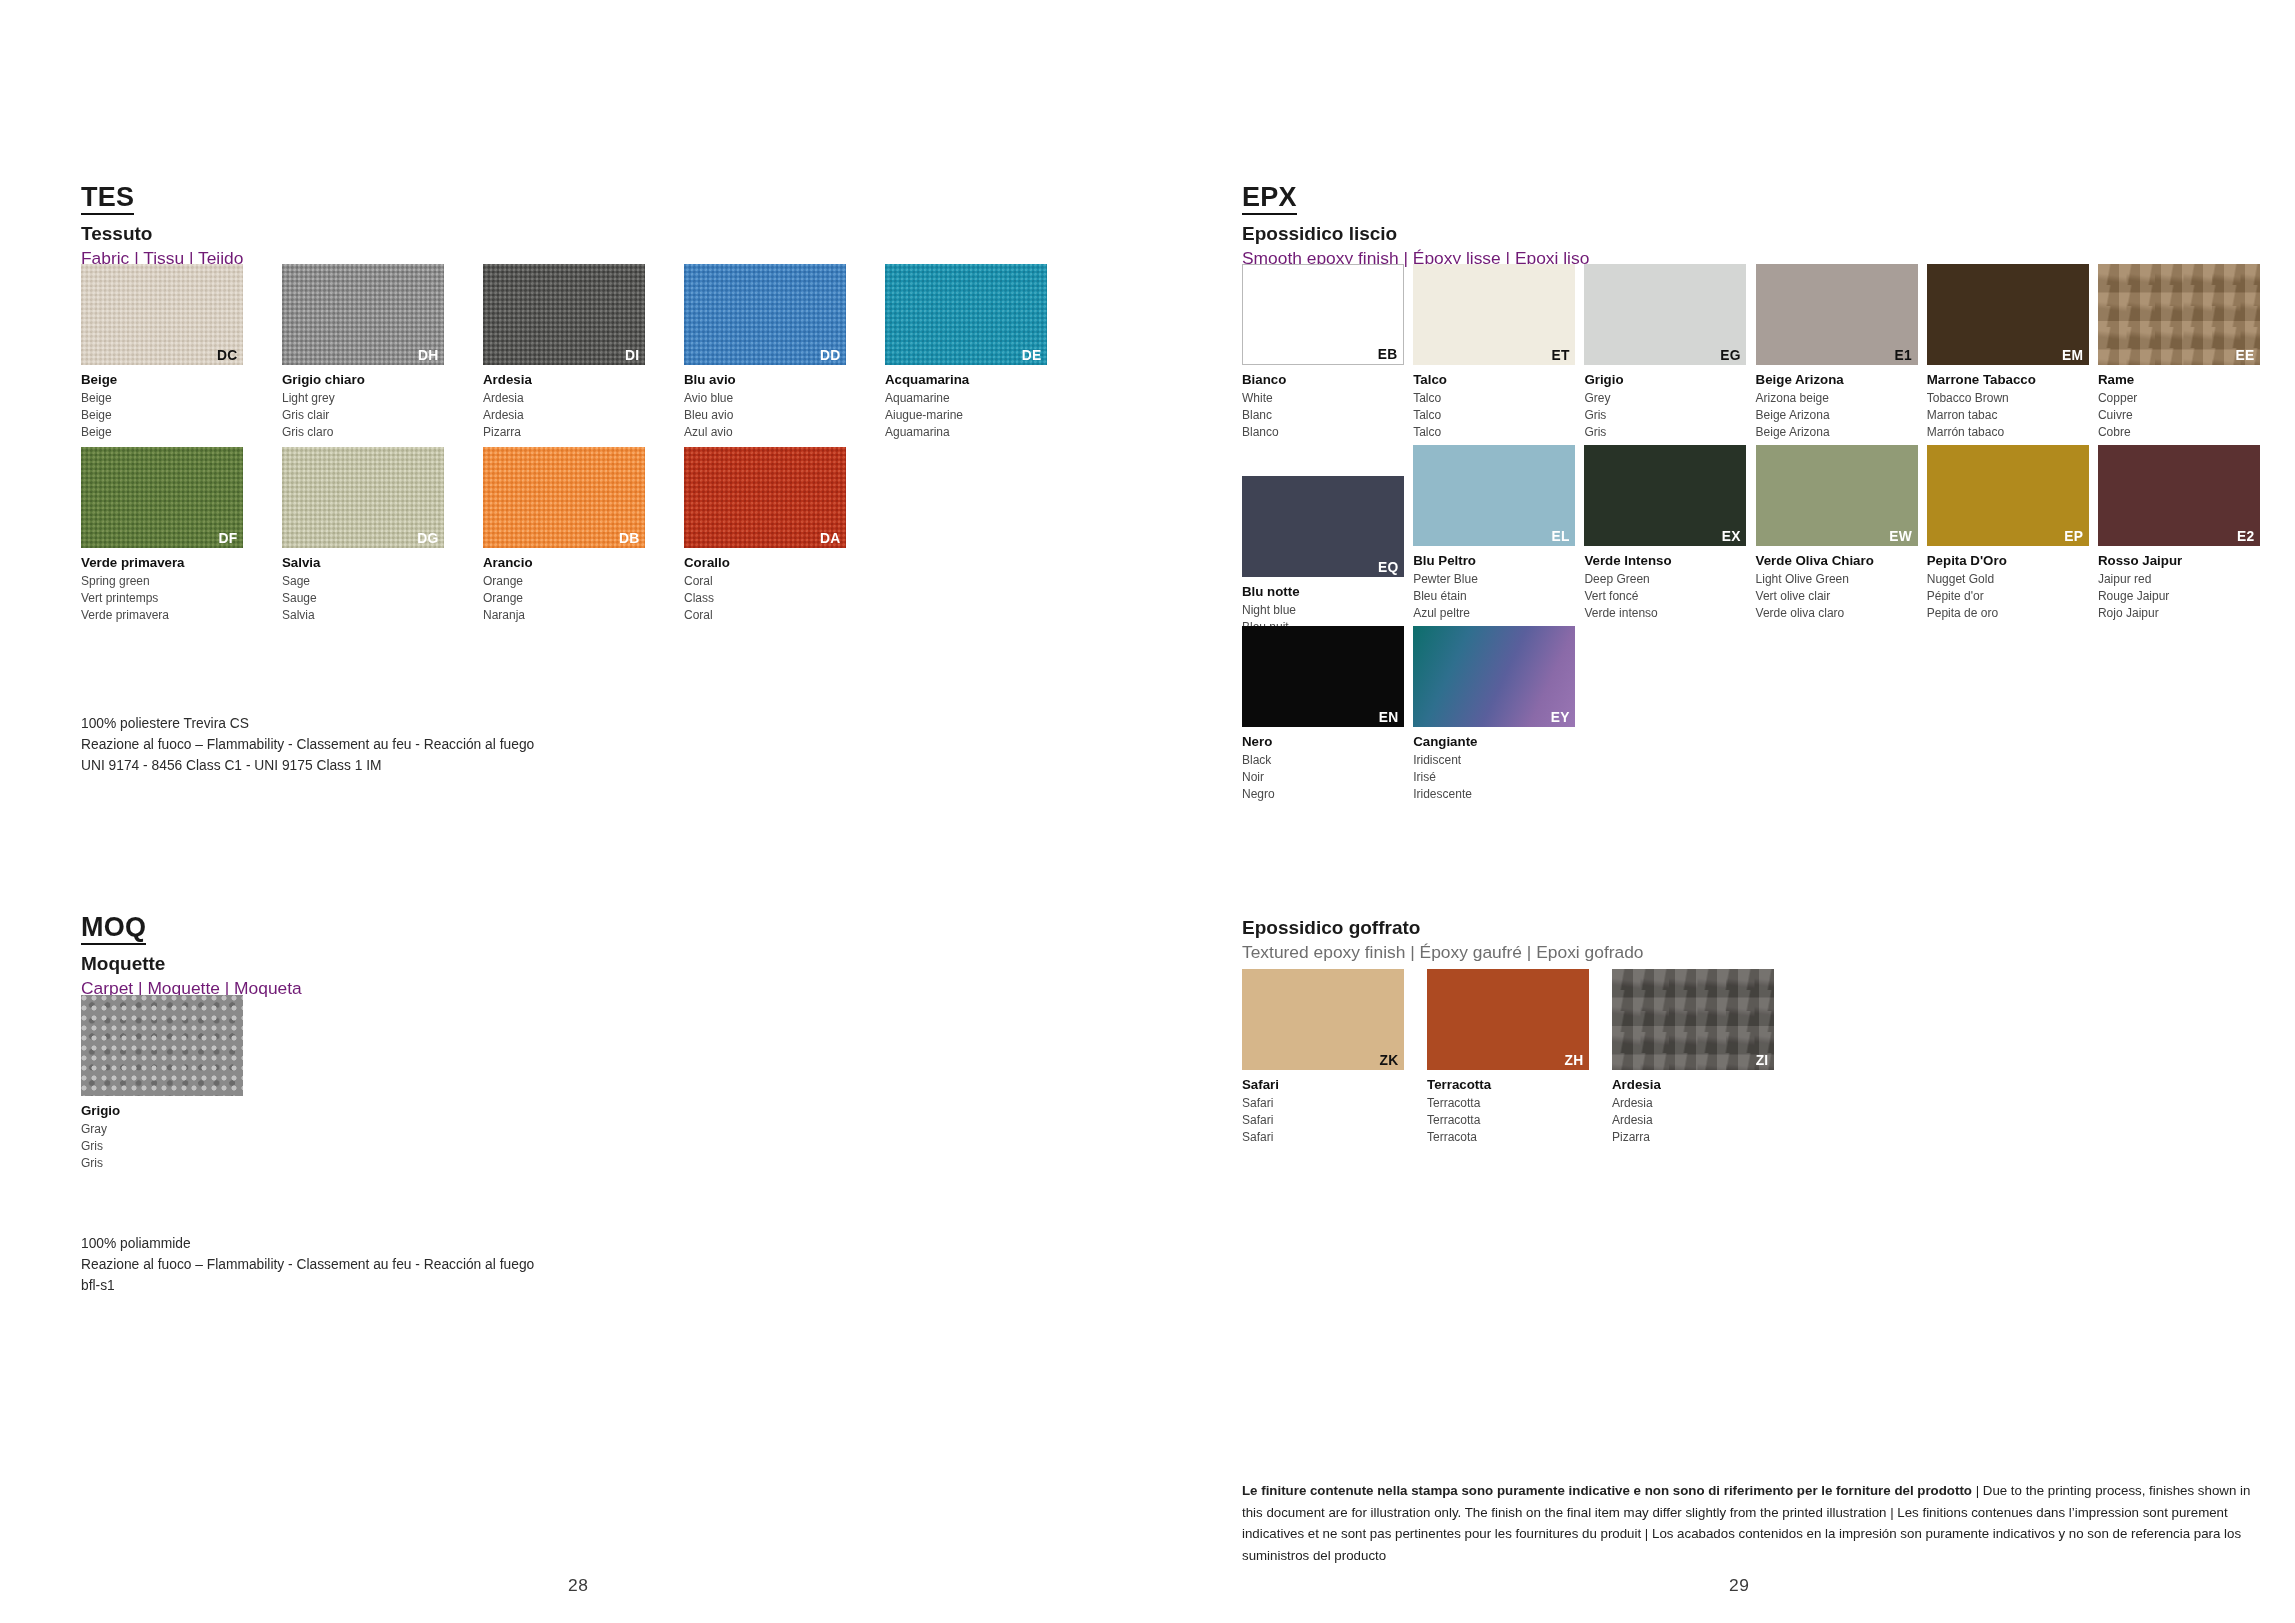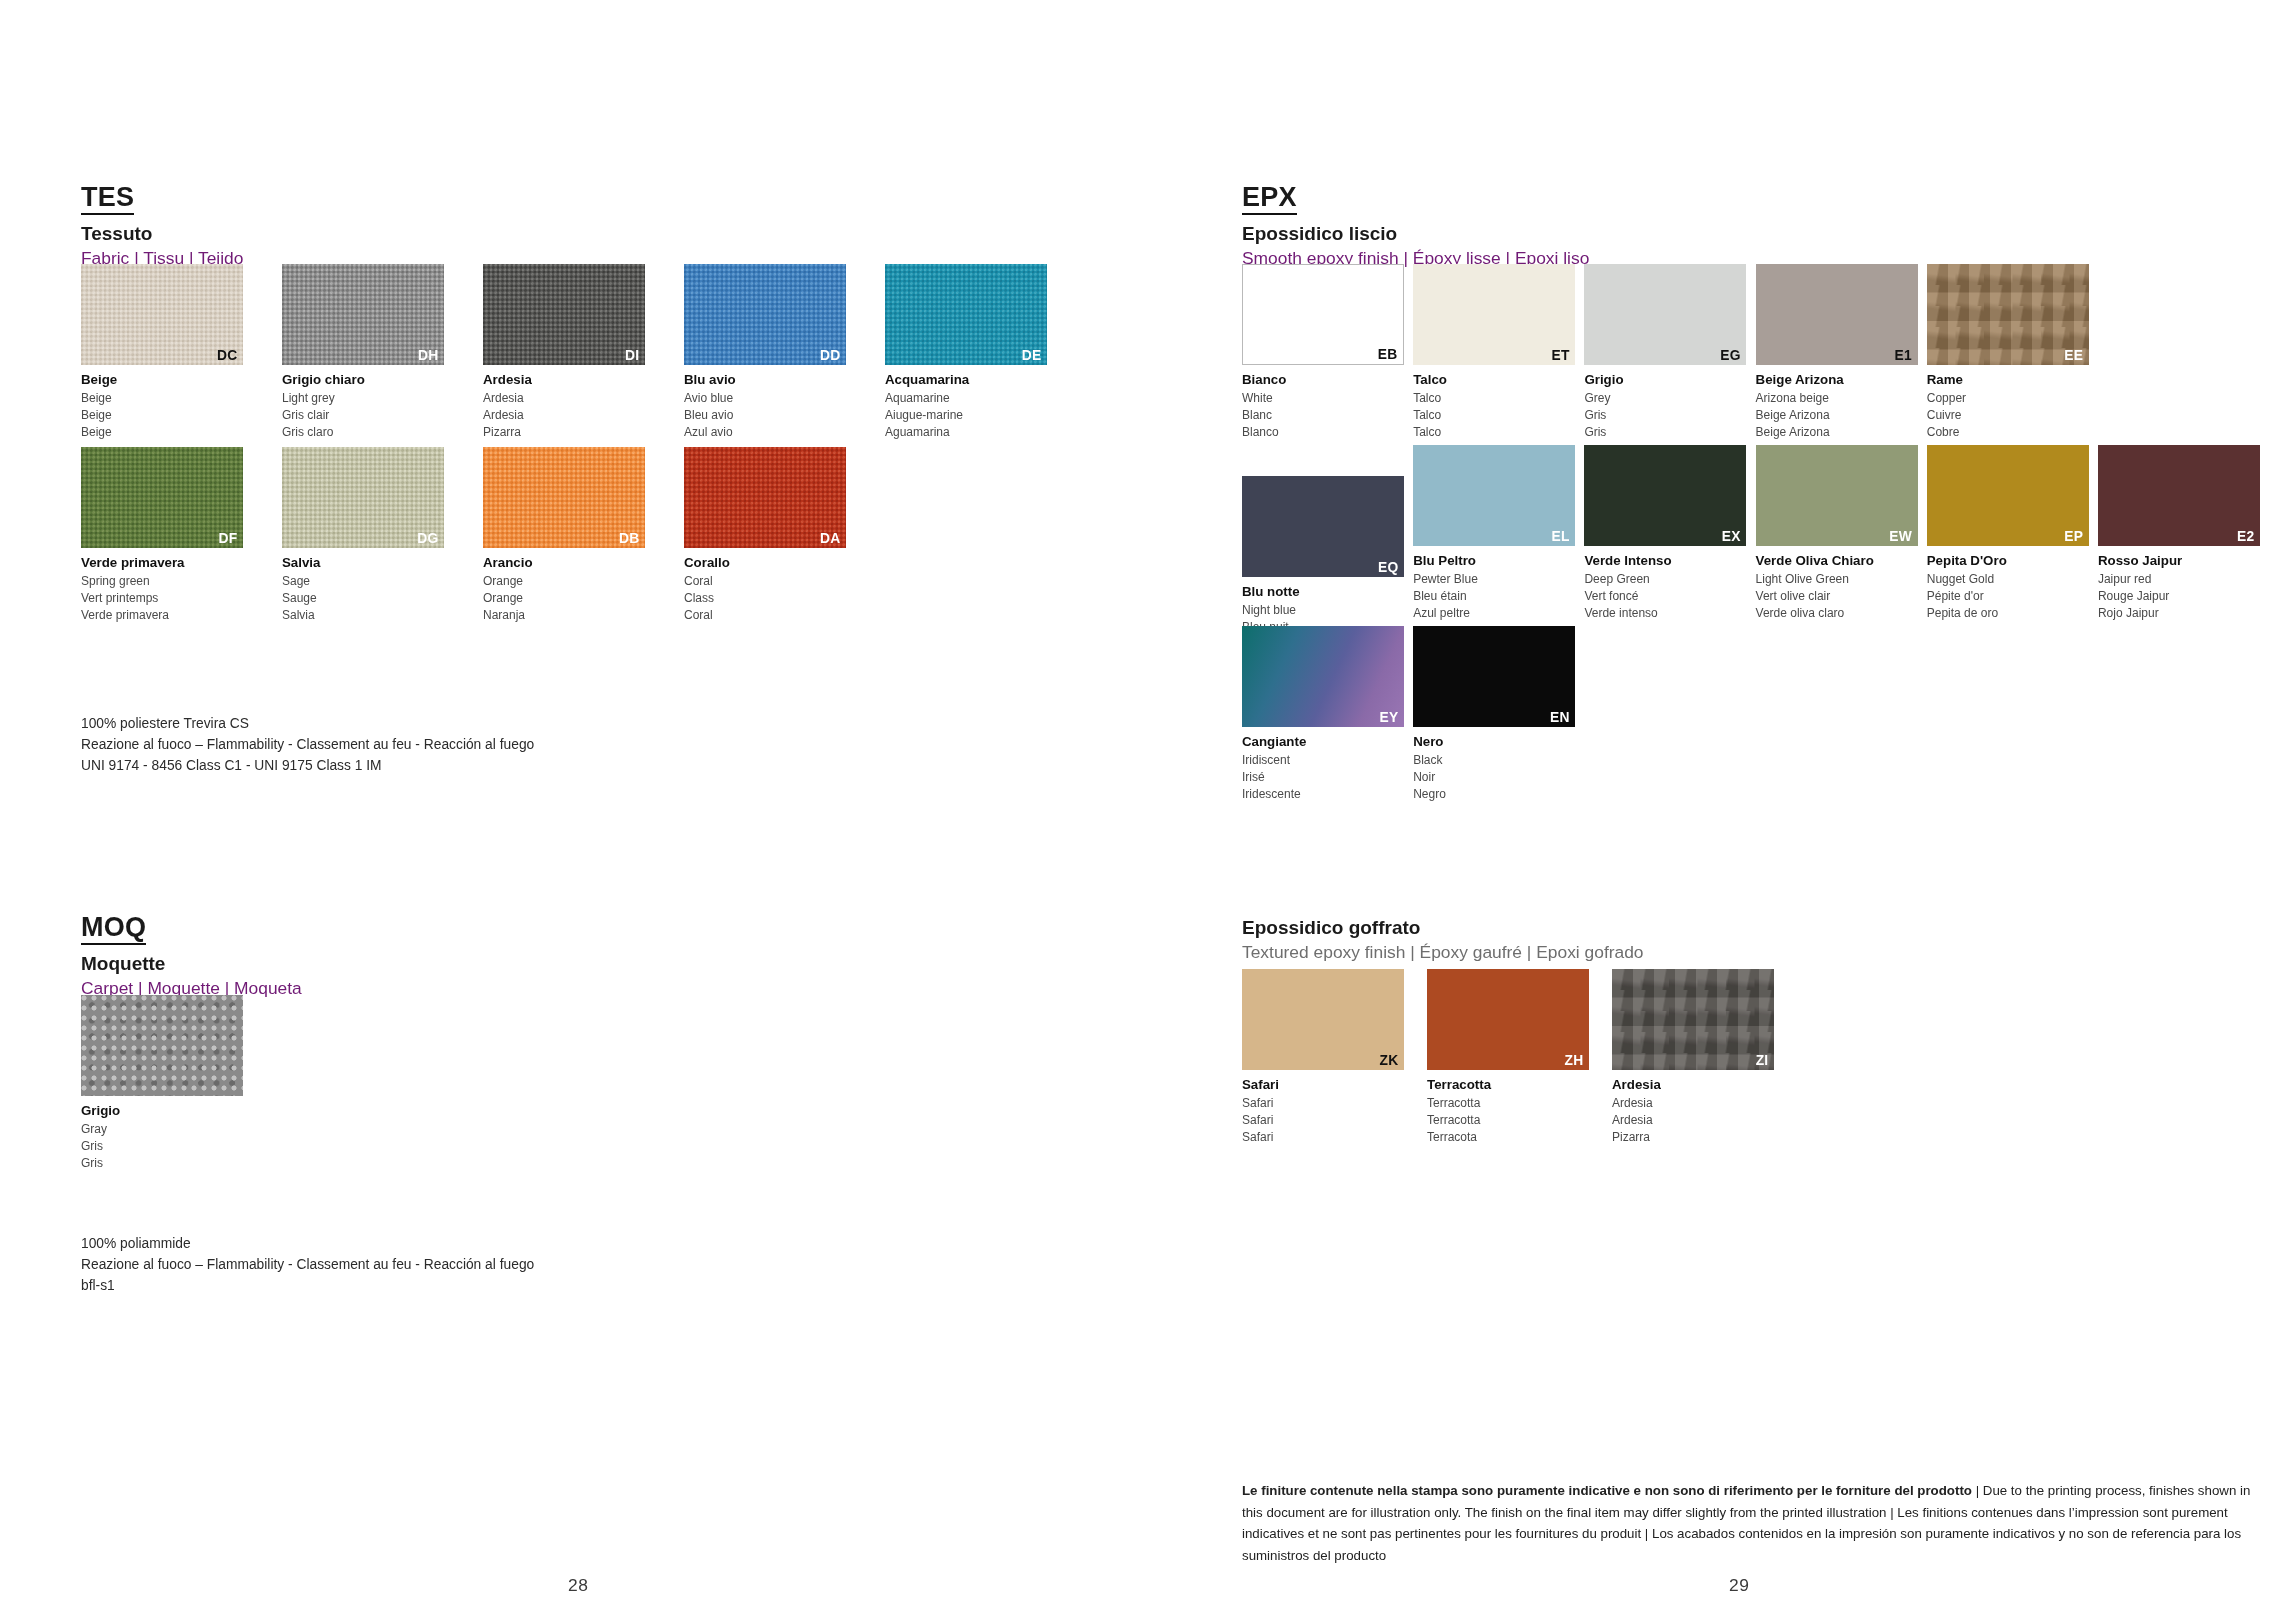--- a/index.html
+++ b/index.html
@@ -266,20 +266,31 @@
             <span class="code dark">E1</span>
           </div>
           <div class="labels">
             <div class="lbl-it">Beige Arizona</div>
             <div class="lbl-tr">Arizona beige</div>
             <div class="lbl-tr">Beige Arizona</div>
             <div class="lbl-tr">Beige Arizona</div>
           </div>
         </div>
         <div class="cell">
+          <div class="swatch epx" style="background: rgb(66, 48, 29);">
+            <span class="code light">EM</span>
+          </div>
+          <div class="labels">
+            <div class="lbl-it">Marrone Tabacco</div>
+            <div class="lbl-tr">Tobacco Brown</div>
+            <div class="lbl-tr">Marron tabac</div>
+            <div class="lbl-tr">Marrón tabaco</div>
+          </div>
+        </div>
+        <div class="cell">
           <div class="swatch epx texepx" style="background-image: linear-gradient(100deg, rgba(255, 255, 255, 0.1) 0px, rgba(255, 255, 255, 0.1) 46%, rgba(0, 0, 0, 0.1) 54%, rgba(0, 0, 0, 0.1) 100%), linear-gradient(8deg, rgba(0, 0, 0, 0.12) 0px, rgba(0, 0, 0, 0.12) 40%, rgba(255, 255, 255, 0.09) 60%, rgba(255, 255, 255, 0.09) 100%), linear-gradient(rgb(155, 123, 85), rgb(155, 123, 85));">
             <span class="code light">EE</span>
           </div>
           <div class="labels">
             <div class="lbl-it">Rame</div>
             <div class="lbl-tr">Copper</div>
             <div class="lbl-tr">Cuivre</div>
             <div class="lbl-tr">Cobre</div>
           </div>
         </div>
@@ -347,41 +358,41 @@
           <div class="labels">
             <div class="lbl-it">Rosso Jaipur</div>
             <div class="lbl-tr">Jaipur red</div>
             <div class="lbl-tr">Rouge Jaipur</div>
             <div class="lbl-tr">Rojo Jaipur</div>
           </div>
         </div>
       </div>
     <div class="grid" id="epx-grid-r3" style="left:0;top:626px;gap:9.2px;">
         <div class="cell">
+          <div class="swatch epx" style="background: rgb(10, 10, 10);">
+            <span class="code light">EN</span>
+          </div>
+          <div class="labels">
+            <div class="lbl-it">Nero</div>
+            <div class="lbl-tr">Black</div>
+            <div class="lbl-tr">Noir</div>
+            <div class="lbl-tr">Negro</div>
+          </div>
+        </div>
+        <div class="cell">
           <div class="swatch epx" style="background-image: linear-gradient(115deg, rgb(13, 110, 107) 0%, rgb(47, 111, 142) 28%, rgb(90, 95, 156) 55%, rgb(138, 106, 168) 78%, rgb(154, 118, 180) 100%);">
             <span class="code light">EY</span>
           </div>
           <div class="labels">
             <div class="lbl-it">Cangiante</div>
             <div class="lbl-tr">Iridiscent</div>
             <div class="lbl-tr">Irisé</div>
             <div class="lbl-tr">Iridescente</div>
           </div>
         </div>
-        <div class="cell">
-          <div class="swatch epx" style="background: rgb(10, 10, 10);">
-            <span class="code light">EN</span>
-          </div>
-          <div class="labels">
-            <div class="lbl-it">Nero</div>
-            <div class="lbl-tr">Black</div>
-            <div class="lbl-tr">Noir</div>
-            <div class="lbl-tr">Negro</div>
-          </div>
-        </div>
       </div>
 
     <div class="sub-head" style="left:0;top:917px;">
       <div class="sec-name">Epossidico goffrato</div>
       <div class="sec-sub">Textured epoxy finish | Époxy gaufré | Epoxi gofrado</div>
     </div>
 
     <div class="grid" id="epxt-grid" style="left:0;top:969px;gap:23px;">
         <div class="cell">
           <div class="swatch epx" style="background: rgb(214, 182, 138);">

